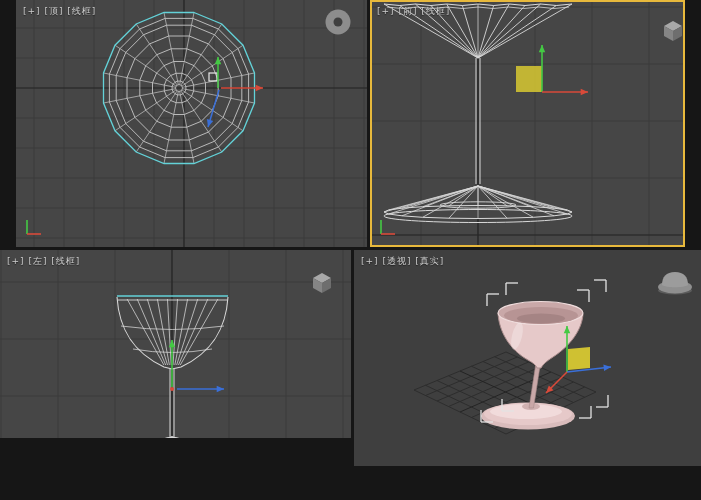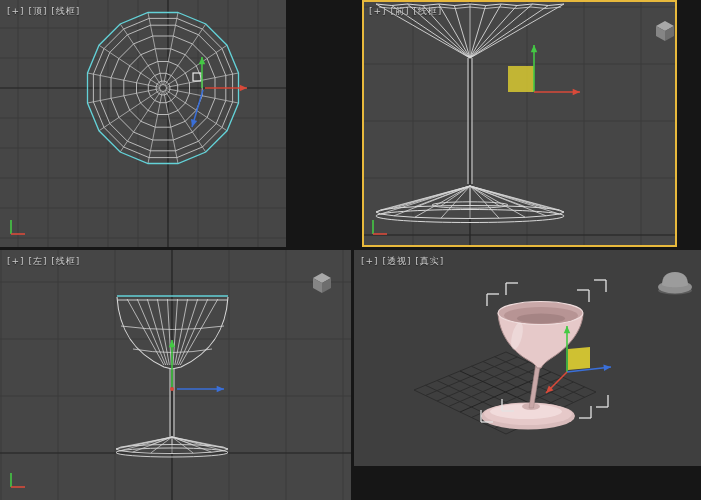--- a/index.html
+++ b/index.html
@@ -13,21 +13,21 @@
   .active-outline{position:absolute;inset:0;border:2px solid var(--active-border,#e8b93c);
             pointer-events:none;z-index:4}
   #vp-persp{background:var(--persp-bg,#3f3f3f)}
   .watermark{position:absolute;right:5px;bottom:4px;font-size:10px;color:#9aa0a4;z-index:3}
 </style>
 </head>
 <body>
 
 <div id="stage">
 
-  <div class="viewport" id="vp-top" style="left:0;top:0;width:286px;height:247px">
+  <div class="viewport" id="vp-top" style="left:16px;top:0;width:351px;height:247px">
     <svg id="svg-top" width="351" height="247">
         <line x1="18" y1="0" x2="18" y2="247" stroke="#3b3b3b" stroke-width="1"></line>
         <line x1="48" y1="0" x2="48" y2="247" stroke="#3b3b3b" stroke-width="1"></line>
         <line x1="78" y1="0" x2="78" y2="247" stroke="#3b3b3b" stroke-width="1"></line>
         <line x1="108" y1="0" x2="108" y2="247" stroke="#3b3b3b" stroke-width="1"></line>
         <line x1="138" y1="0" x2="138" y2="247" stroke="#3b3b3b" stroke-width="1"></line>
         <line x1="168" y1="0" x2="168" y2="247" stroke="#3b3b3b" stroke-width="1"></line>
         <line x1="198" y1="0" x2="198" y2="247" stroke="#3b3b3b" stroke-width="1"></line>
         <line x1="228" y1="0" x2="228" y2="247" stroke="#3b3b3b" stroke-width="1"></line>
         <line x1="258" y1="0" x2="258" y2="247" stroke="#3b3b3b" stroke-width="1"></line>
@@ -81,21 +81,21 @@
         <g>
           <circle cx="322" cy="22" r="12.5" fill="#8d8d8d"></circle>
           <circle cx="322" cy="22" r="4.5" fill="#3f3f3f"></circle>
         </g>
         <line x1="11" y1="220" x2="11" y2="234" stroke="#44c944" stroke-width="1.6"></line>
         <line x1="11" y1="234" x2="25" y2="234" stroke="#d84a3a" stroke-width="1.6"></line>
       </svg>
     <div class="vp-label">[+] [顶] [线框]</div>
   </div>
 
-  <div class="viewport" id="vp-front" style="left:362px;top:0;width:315px;height:247px">
+  <div class="viewport" id="vp-front" style="left:370px;top:0;width:315px;height:247px">
     <svg id="svg-front" width="347" height="247">
         <line x1="51" y1="0" x2="51" y2="247" stroke="#3b3b3b" stroke-width="1"></line>
         <line x1="108" y1="0" x2="108" y2="247" stroke="#3b3b3b" stroke-width="1"></line>
         <line x1="165" y1="0" x2="165" y2="247" stroke="#3b3b3b" stroke-width="1"></line>
         <line x1="222" y1="0" x2="222" y2="247" stroke="#3b3b3b" stroke-width="1"></line>
         <line x1="279" y1="0" x2="279" y2="247" stroke="#3b3b3b" stroke-width="1"></line>
         <line x1="336" y1="0" x2="336" y2="247" stroke="#3b3b3b" stroke-width="1"></line>
         <line x1="0" y1="7" x2="347" y2="7" stroke="#3b3b3b" stroke-width="1"></line>
         <line x1="0" y1="64" x2="347" y2="64" stroke="#3b3b3b" stroke-width="1"></line>
         <line x1="0" y1="121" x2="347" y2="121" stroke="#3b3b3b" stroke-width="1"></line>
@@ -155,21 +155,21 @@
           <path d="M294.0 26.0L303.0 31.0L303.0 41.0L294.0 36.0Z" fill="#858585" stroke="none" stroke-width="1"></path>
           <path d="M312.0 26.0L303.0 31.0L303.0 41.0L312.0 36.0Z" fill="#6e6e6e" stroke="none" stroke-width="1"></path>
         </g>
         <line x1="11" y1="220" x2="11" y2="234" stroke="#44c944" stroke-width="1.6"></line>
         <line x1="11" y1="234" x2="25" y2="234" stroke="#d84a3a" stroke-width="1.6"></line>
       </svg>
     <div class="vp-label">[+] [前] [线框]</div>
     <div class="active-outline"></div>
   </div>
 
-  <div class="viewport" id="vp-left" style="left:0;top:250px;width:351px;height:250px">
+  <div class="viewport" id="vp-left" style="left:0;top:250px;width:351px;height:188px">
     <svg id="svg-left" width="351" height="250">
         <line x1="1" y1="0" x2="1" y2="250" stroke="#3b3b3b" stroke-width="1"></line>
         <line x1="58" y1="0" x2="58" y2="250" stroke="#3b3b3b" stroke-width="1"></line>
         <line x1="115" y1="0" x2="115" y2="250" stroke="#3b3b3b" stroke-width="1"></line>
         <line x1="172" y1="0" x2="172" y2="250" stroke="#3b3b3b" stroke-width="1"></line>
         <line x1="229" y1="0" x2="229" y2="250" stroke="#3b3b3b" stroke-width="1"></line>
         <line x1="286" y1="0" x2="286" y2="250" stroke="#3b3b3b" stroke-width="1"></line>
         <line x1="343" y1="0" x2="343" y2="250" stroke="#3b3b3b" stroke-width="1"></line>
         <line x1="0" y1="32" x2="351" y2="32" stroke="#3b3b3b" stroke-width="1"></line>
         <line x1="0" y1="89" x2="351" y2="89" stroke="#3b3b3b" stroke-width="1"></line>

